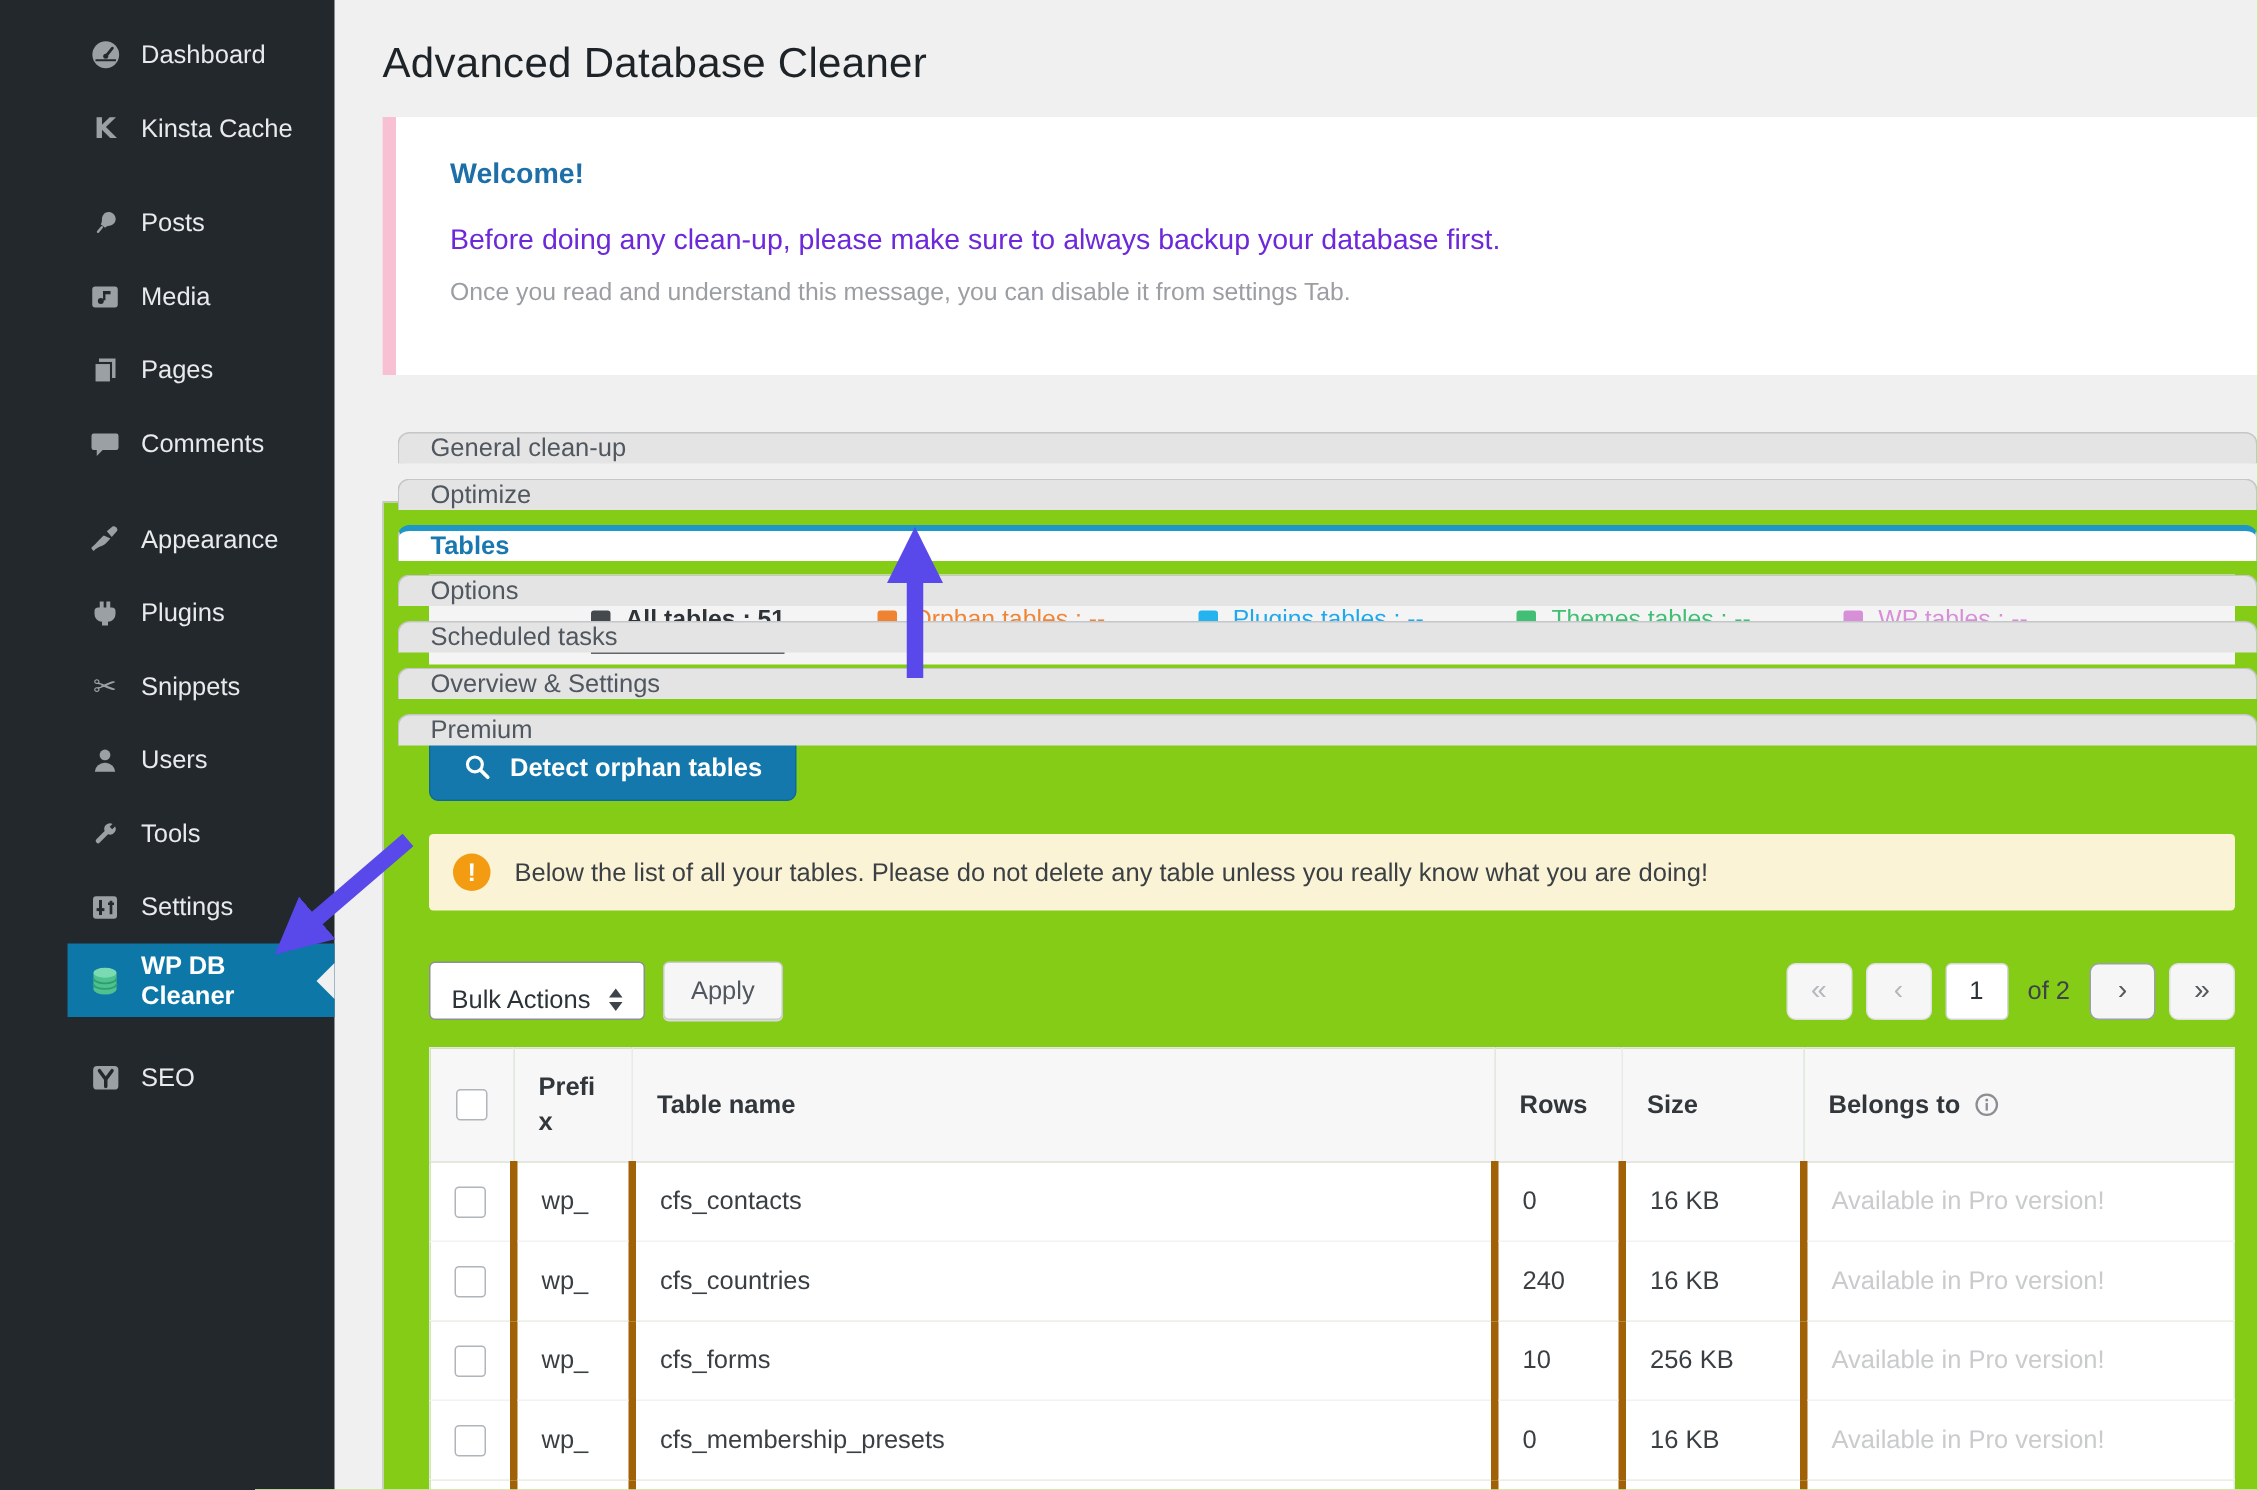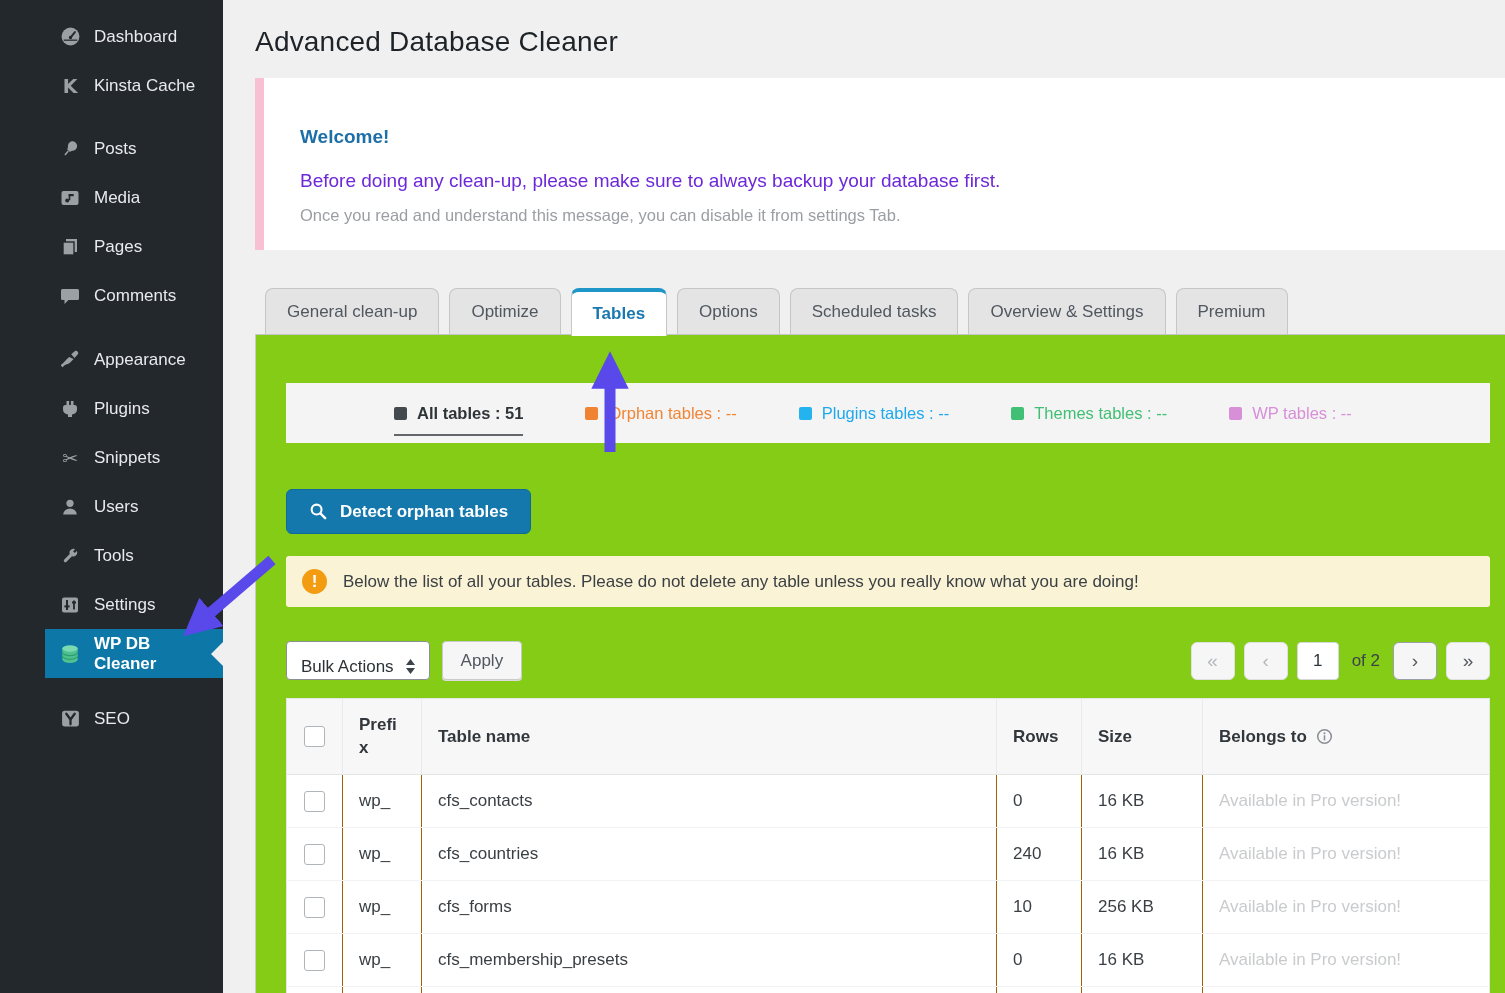--- a/index.html
+++ b/index.html
@@ -18,27 +18,27 @@
                border:12px solid transparent; border-right:12px solid #f0f0f1; border-left:none; }
   .side-gap { width:100%; }
   .k-letter { font-weight:800; font-size:19px; color:#9ba0a5; }
 
   
   #content { position:absolute; left:223px; top:0; right:0; height:993px; }
   #page-title { position:absolute; left:32px; top:26px; font-size:28px; font-weight:500; color:#1e2327; letter-spacing:.2px; }
 
   #welcome { position:absolute; left:32px; right:0; top:78px; height:172px; background:#ffffff;
              border-left:9px solid var(--welcome-border-pink); padding:28px 0 0 36px; }
-  #welcome h3 { color:var(--welcome-heading); font-size:19px; font-weight:700; margin-bottom:22px;margin-top:20px; }
+  #welcome h3 { color:var(--welcome-heading); font-size:19px; font-weight:700; margin-bottom:22px; }
   #welcome .msg { color:#6d28d9; font-size:19px; margin-bottom:14px; }
   #welcome .note { color:#9b9ea2; font-size:16.5px; }
 
   
   #tabbar { position:absolute; left:32px; right:0; top:288px; height:47px; border-bottom:1px solid #c5c6c8;
-            display:flex; align-items:stretch; gap:10px; padding-left:10px; z-index:2; }
+            display:flex; align-items:stretch; gap:10px; padding-left:10px; z-index:2;flex-direction:column; }
   .tab { display:flex; align-items:center; padding:0 21px; background:#e4e4e5; border:1px solid #c5c6c8; border-bottom:none;
          border-radius:8px 8px 0 0; font-size:17px; color:#50575e; cursor:pointer; white-space:nowrap; }
   .tab.active { background:#ffffff; border-top:4px solid var(--active-tab-border); color:#1a78b0; font-weight:700;
          height:48px; margin-bottom:-1px; }
 
   
   #panel { position:absolute; left:32px; right:0; top:335px; bottom:0; background:#84cc16; border-left:1px solid #cbcccd; z-index:1; }
 
   #filterstrip { position:absolute; left:30px; right:15px; top:48px; height:60px; background:#f4f4f5;
                  display:flex; align-items:center; padding-left:108px; gap:62px; }
@@ -75,21 +75,21 @@
   
   #tablewrap { position:absolute; left:30px; right:15px; top:363px; }
   table { width:100%; border-collapse:collapse; table-layout:fixed; }
   thead th { background:#f7f7f8; height:76px; text-align:left; vertical-align:middle; padding:0 16px;
              font-size:17px; color:#32373c; border-bottom:1px solid #e4e5e7; border-right:1px solid #e9eaec; }
   table { border:1px solid #e4e5e7; }
   thead th:last-child { border-right:none; }
   th.col-check, td.col-check { text-align:center; padding:0; }
   th.col-prefix { word-break:break-all; line-height:1.35; }
   tbody td { height:53px; padding:0 16px; font-size:17px; color:#3a3f44; background:#fff;
-             border-right:1px solid #a16207; border-bottom:1px solid #f2f2f4; }
+             border-right:5px solid #a16207; border-bottom:1px solid #f2f2f4; }
   tbody td:last-child { border-right:none; }
   td.belongs { color:#c9cbcd; }
   input[type="checkbox"] { appearance:none; -webkit-appearance:none; width:21px; height:21px; border:1px solid #b0b5ba;
              border-radius:3px; background:#fff; cursor:pointer; vertical-align:middle; }
   .th-flex { display:inline-flex; align-items:center; gap:9px; }
 
   
   #arrows { position:absolute; left:0; top:0; width:1505px; height:993px; pointer-events:none; z-index:50; }
 </style>
 </head>

